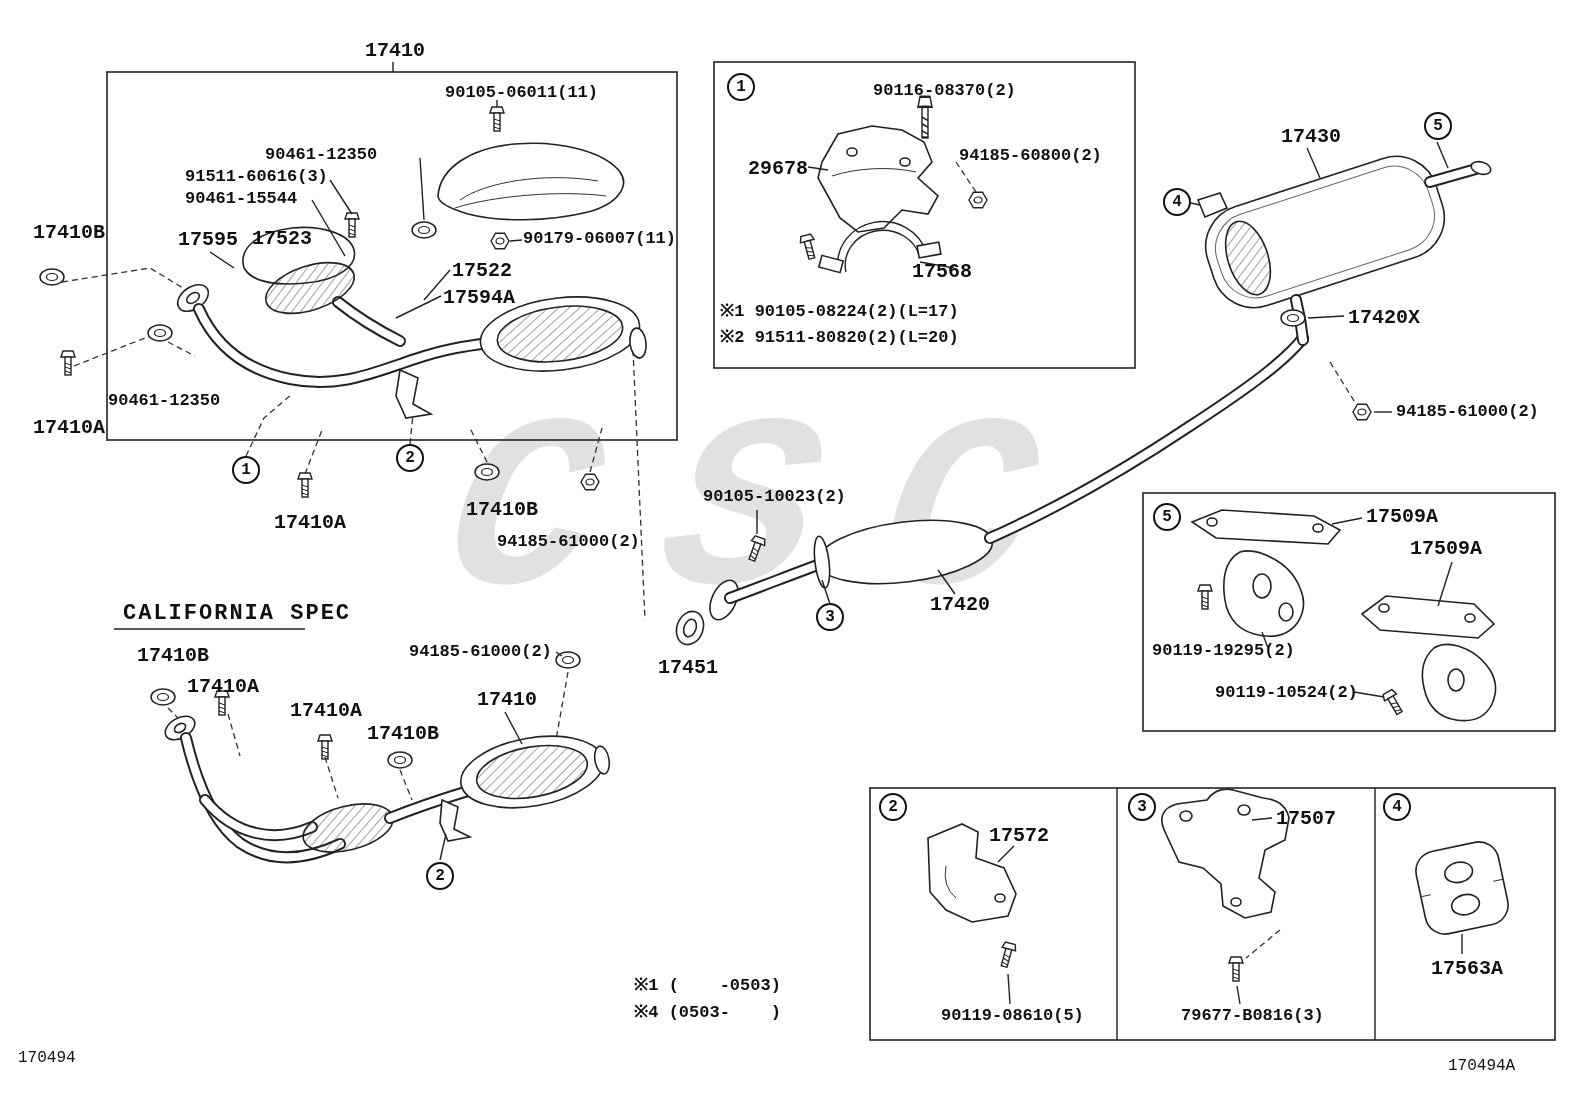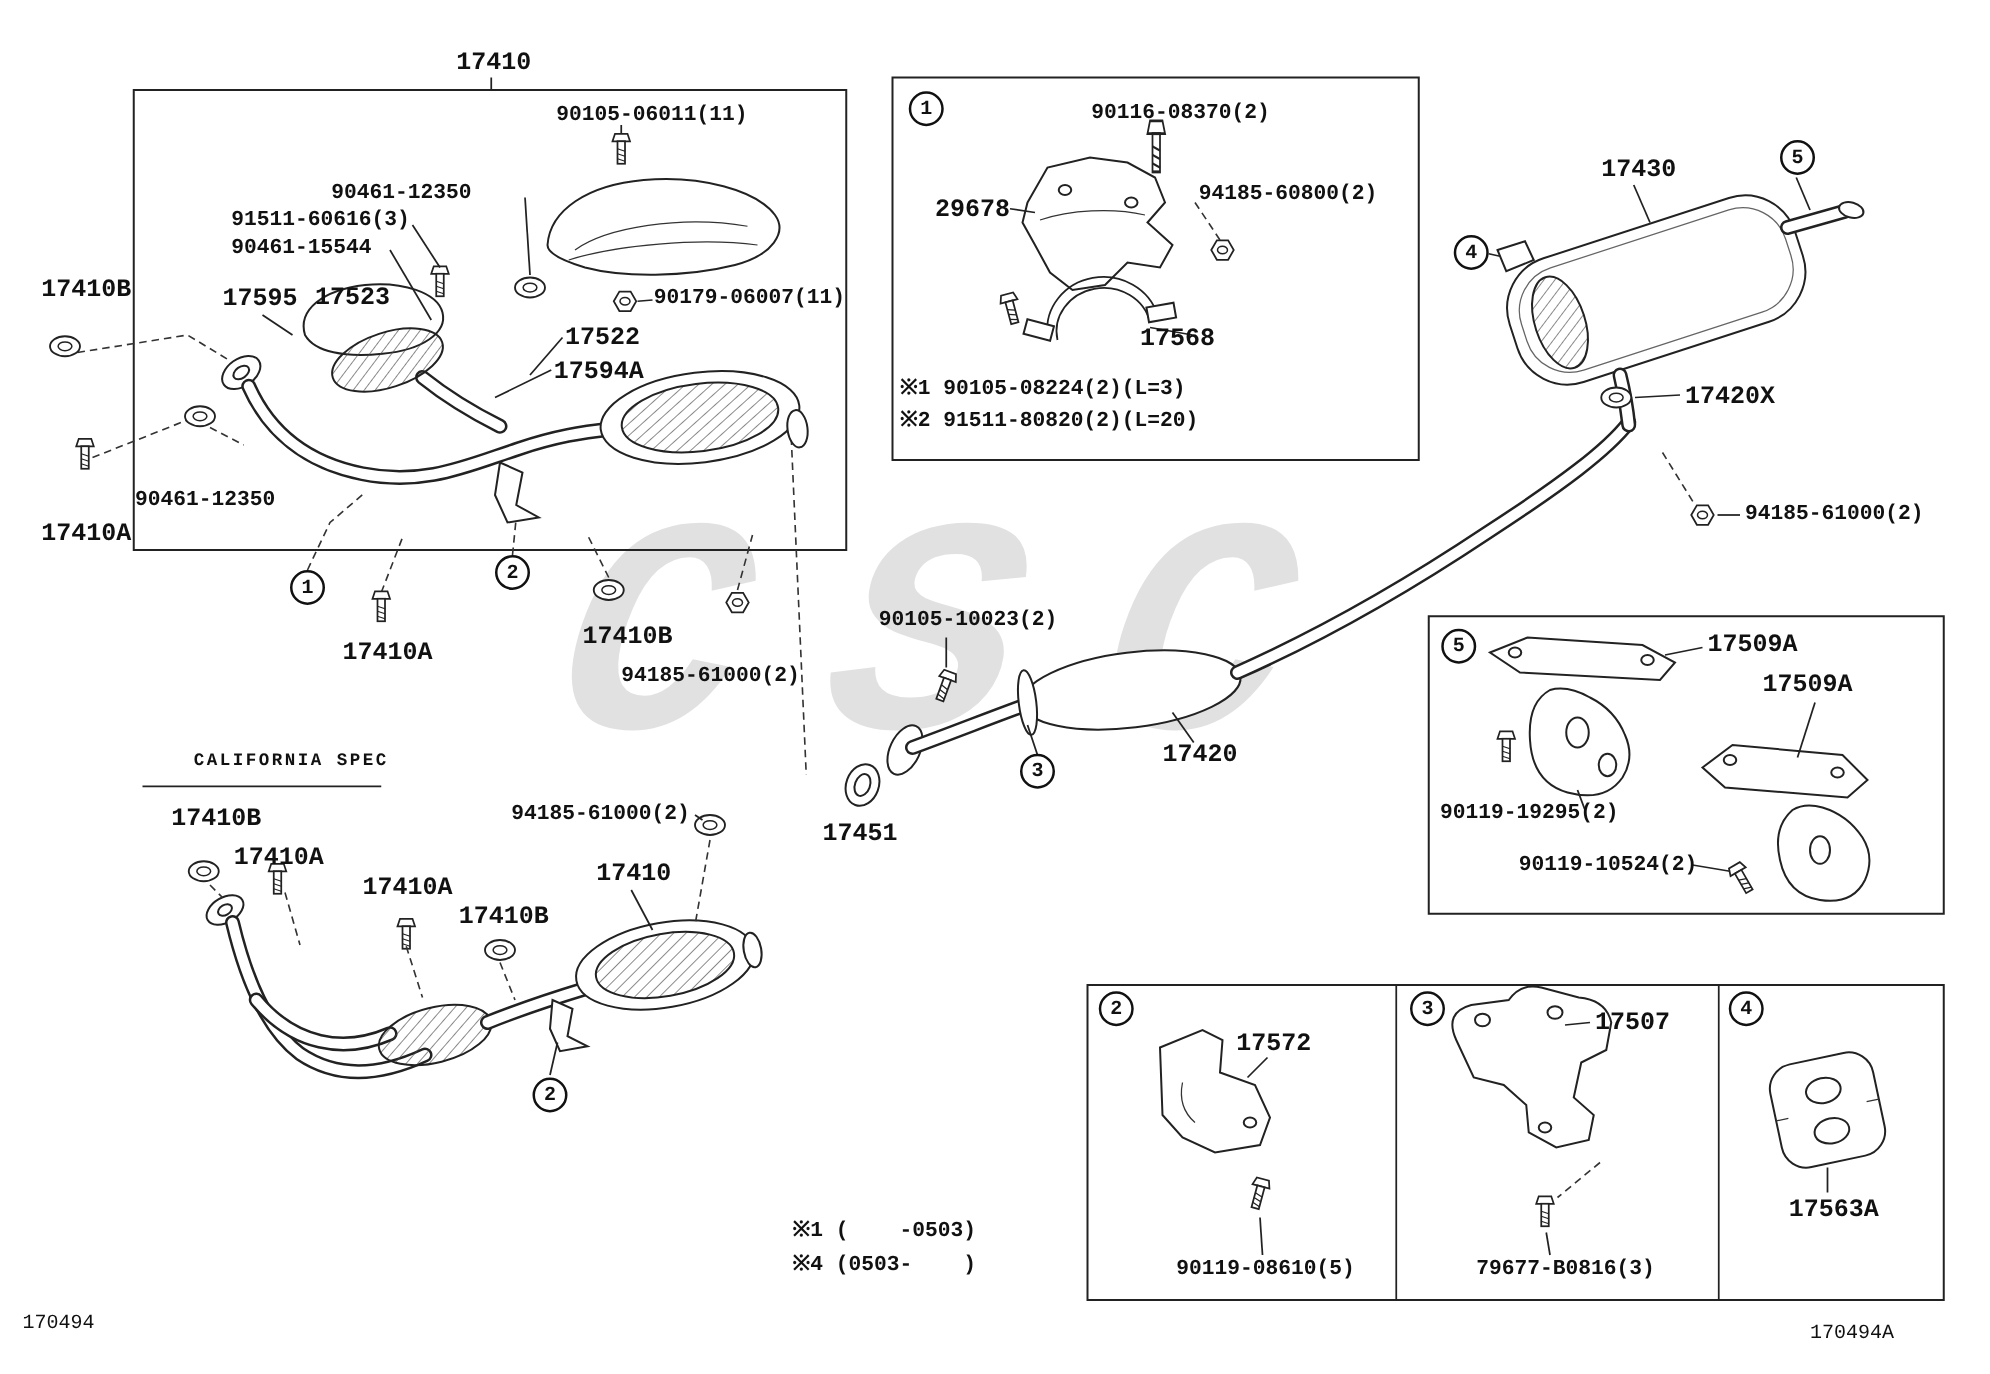--- a/index.html
+++ b/index.html
@@ -1,21 +1,21 @@
 <!DOCTYPE html>
 <html><head>
 <meta charset="utf-8">
 <style>
   html,body{margin:0;padding:0;background:#ffffff;}
   .stage{position:relative;width:1592px;height:1099px;background:#fff;overflow:hidden;
          font-family:"Liberation Mono","DejaVu Sans Mono",monospace;}
   .art{position:absolute;left:0;top:0;}
   .label{position:absolute;white-space:pre;font-weight:700;font-size:17px;color:#111;line-height:1.1;}
   .label-lg{font-size:20px;}
-  .label-md{font-size:14px;letter-spacing:2px;margin-left:32px;}
+  .label-md{font-size:22px;letter-spacing:2px;}
   .label-sm{font-weight:400;font-size:16px;}
   .circ{position:absolute;width:28px;height:28px;border:2.5px solid #111;border-radius:50%;
         box-sizing:border-box;display:flex;align-items:center;justify-content:center;
         font-weight:700;font-size:16px;color:#111;background:#fff;}
   .wm{position:absolute;left:450px;top:395px;font-size:245px;font-weight:700;font-style:italic;
       color:#c9c9c9;opacity:.55;letter-spacing:70px;transform:skewX(-8deg);line-height:1;}
   
   .box{fill:none;stroke:#222;stroke-width:1.6;}
   .ln{fill:none;stroke:#222;stroke-width:1.4;}
   .lnthin{fill:none;stroke:#333;stroke-width:1;}
@@ -284,21 +284,21 @@
   <div class="label" style="left:108px;top:392px">90461-12350</div>
   <div class="label label-lg" style="left:33px;top:417px">17410A</div>
   <div class="label label-lg" style="left:274px;top:512px">17410A</div>
   <div class="label label-lg" style="left:466px;top:499px">17410B</div>
   <div class="label" style="left:497px;top:533px">94185-61000(2)</div>
 
   <div class="label" style="left:873px;top:82px">90116-08370(2)</div>
   <div class="label label-lg" style="left:748px;top:158px">29678</div>
   <div class="label" style="left:959px;top:147px">94185-60800(2)</div>
   <div class="label label-lg" style="left:912px;top:261px">17568</div>
-  <div class="label" style="left:720px;top:303px">※1 90105-08224(2)(L=3)</div>
+  <div class="label" style="left:720px;top:303px">※1 90105-08224(2)(L=17)</div>
   <div class="label" style="left:720px;top:329px">※2 91511-80820(2)(L=20)</div>
 
   <div class="label label-lg" style="left:1281px;top:126px">17430</div>
   <div class="label label-lg" style="left:1348px;top:307px">17420X</div>
   <div class="label" style="left:1396px;top:403px">94185-61000(2)</div>
 
   <div class="label" style="left:703px;top:488px">90105-10023(2)</div>
   <div class="label label-lg" style="left:930px;top:594px">17420</div>
   <div class="label label-lg" style="left:658px;top:657px">17451</div>
 

